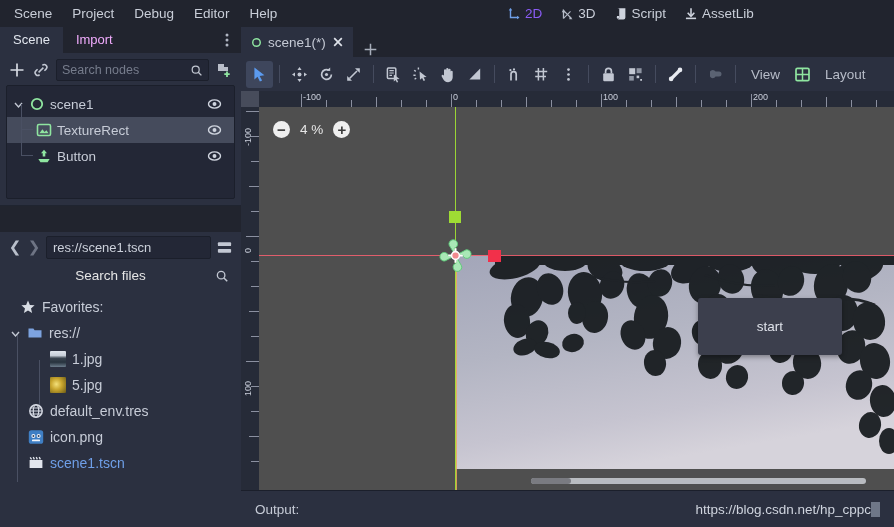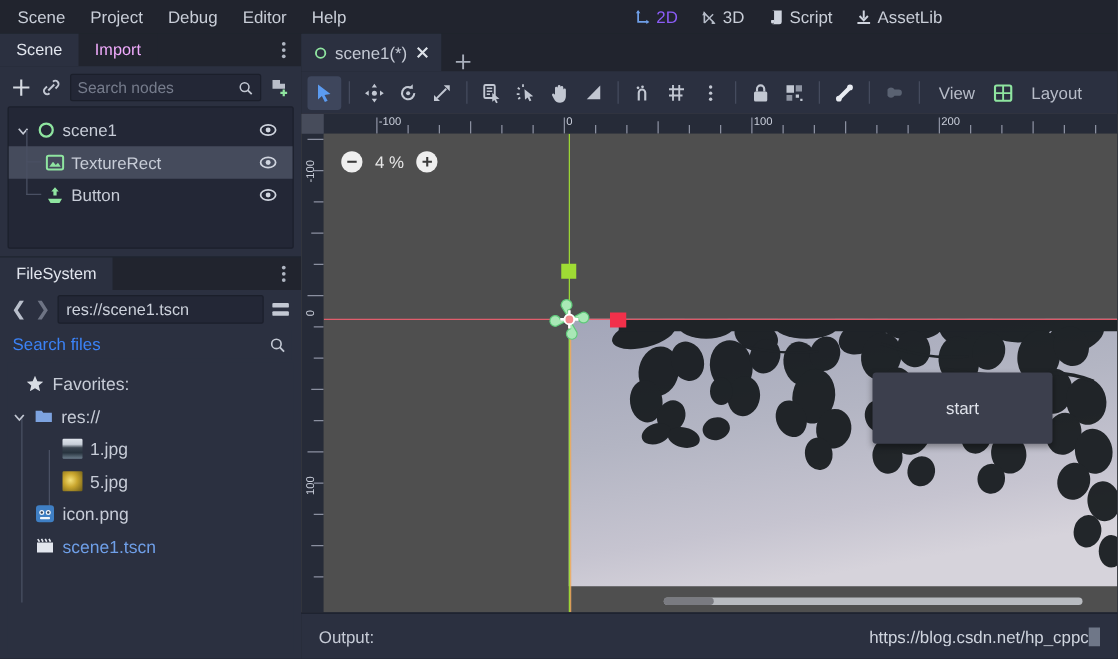--- a/index.html
+++ b/index.html
@@ -104,21 +104,21 @@
     flex: 1 1 auto; height: 23px; background: #232736;
     border: 1px solid #1b1f2b; border-radius: 2px;
     display: flex; align-items: center; padding: 0 6px;
     font-size: 13px; color: #ccd1db; min-width: 0;
   }
   .search-box {
     margin: 2px 8px 0 8px; height: 24px; background: #2b3040;
     display: flex; align-items: center; padding: 0 4px 0 2px; gap: 4px;
     border-bottom: 1px solid #2b3040;
   }
-  .search-box .ph { flex: 1 1 auto; color: #3b82f6; font-size: 13.5px; }
+  .search-box .ph { flex: 1 1 auto; color: #e5e5e5; font-size: 13.5px; text-align: center; }
   .fs-tree {
     position: absolute; left: 6px; top: 58px; right: 6px; bottom: 4px;
     background: #2b3040; overflow: hidden; padding-top: 4px;
   }
   .fs-row {
     position: relative; display: flex; align-items: center;
     height: 26px; gap: 6px;
   }
   .fs-row .fs-label { font-size: 14px; color: #c7ccd7; white-space: nowrap; }
   .fs-row .fs-label.hl { color: #6f9fe8; }
@@ -370,28 +370,20 @@
           <svg class="eye" style="width:15px;height:15px" viewBox="0 0 16 16">
             <ellipse cx="8" cy="8" rx="6.4" ry="4.4" stroke="#cfd4de" stroke-width="1.5" fill="none"></ellipse>
             <circle cx="8" cy="8" r="2.1" fill="#cfd4de"></circle>
           </svg>
         </div>
       </div>
     </div>
   </div>
 
   <div class="fs-dock">
-    <div class="dock-tabs">
-      <div class="dock-tab active">FileSystem</div>
-      <svg class="dock-dots" viewBox="0 0 16 18">
-        <circle cx="8" cy="4" r="1.5" fill="#b0b6c2"></circle>
-        <circle cx="8" cy="9" r="1.5" fill="#b0b6c2"></circle>
-        <circle cx="8" cy="14" r="1.5" fill="#b0b6c2"></circle>
-      </svg>
-    </div>
 
     <div class="fs-body">
       <div class="fs-navrow">
         <span class="arrowbtn">❮</span>
         <span class="arrowbtn dim">❯</span>
         <div class="path-box">
           <span>res://scene1.tscn</span>
         </div>
         <svg style="width:17px;height:17px" viewBox="0 0 18 18">
           <rect x="2" y="3.5" width="14" height="4" rx="1" fill="#c3c8d3"></rect>
@@ -433,20 +425,28 @@
         <div class="fs-row" style="padding-left:44px">
           <div class="thumb" style="background:linear-gradient(180deg,#dfe4ec 0%,#c8cfd9 28%,#3a4450 45%,#27333e 70%,#6c7d8c 100%);"></div>
           <span class="fs-label">1.jpg</span>
         </div>
 
         <div class="fs-row" style="padding-left:44px">
           <div class="thumb" style="background:radial-gradient(circle at 40% 45%, #f3e07a 0%, #c9a62e 42%, #6a5a16 100%);"></div>
           <span class="fs-label">5.jpg</span>
         </div>
 
+        <div class="fs-row" style="padding-left:22px">
+          <svg class="fs-ico" viewBox="0 0 16 16">
+            <circle cx="8" cy="8" r="6.2" stroke="#d4d8e1" stroke-width="1.5" fill="none"></circle>
+            <ellipse cx="8" cy="8" rx="2.7" ry="6.2" stroke="#d4d8e1" stroke-width="1.2" fill="none"></ellipse>
+            <path d="M1.9 8 H14.1 M2.9 5 H13.1 M2.9 11 H13.1" stroke="#d4d8e1" stroke-width="1.1"></path>
+          </svg>
+          <span class="fs-label">default_env.tres</span>
+        </div>
 
         <div class="fs-row" style="padding-left:22px">
           <svg class="fs-ico" viewBox="0 0 16 16">
             <rect x="0.8" y="1.2" width="14.4" height="13.6" rx="2.6" fill="#3f7fc4"></rect>
             <circle cx="5.4" cy="7" r="2" fill="#eef3fa"></circle>
             <circle cx="10.6" cy="7" r="2" fill="#eef3fa"></circle>
             <circle cx="5.4" cy="7" r="0.95" fill="#33415a"></circle>
             <circle cx="10.6" cy="7" r="0.95" fill="#33415a"></circle>
             <rect x="4" y="10.6" width="8" height="1.7" rx="0.6" fill="#eef3fa"></rect>
           </svg>

